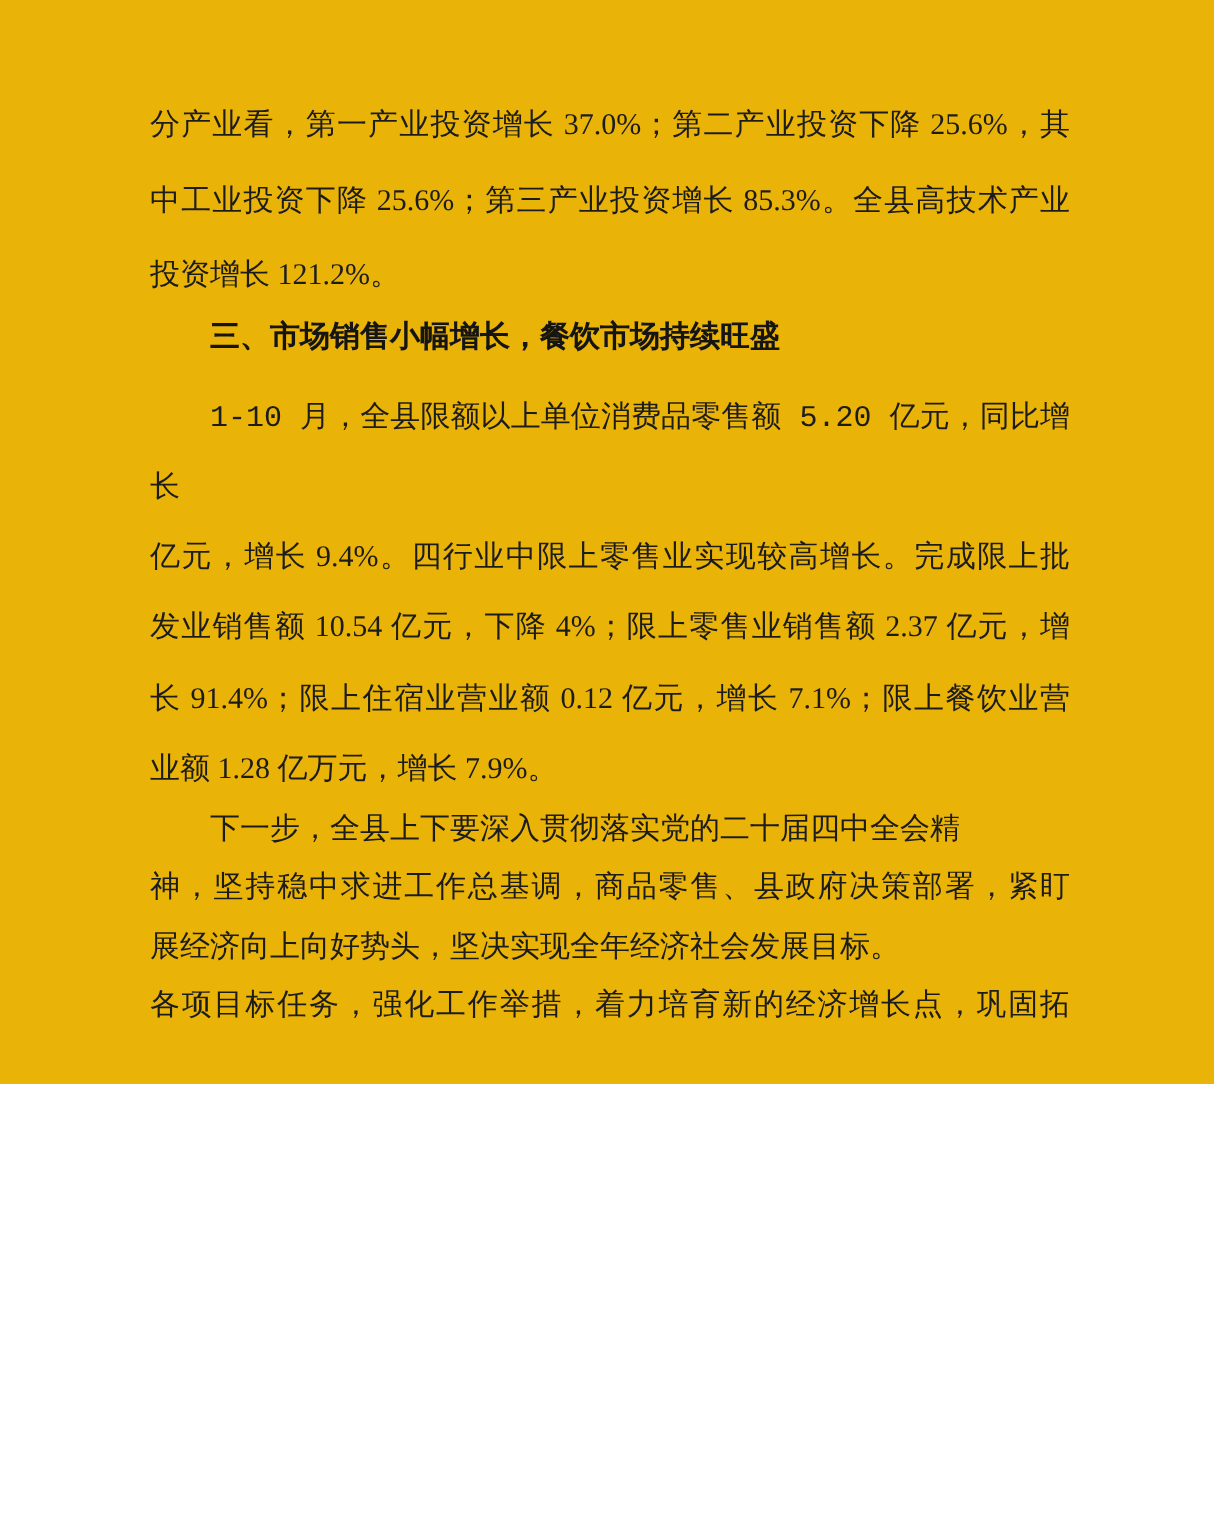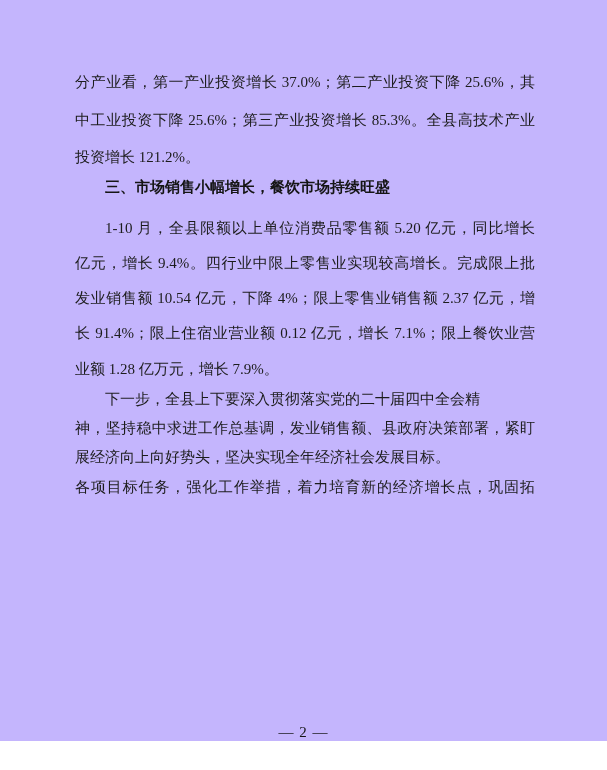--- a/index.html
+++ b/index.html
@@ -3,42 +3,43 @@
 <meta charset="utf-8">
 <style>
   html, body {
     margin: 0;
     padding: 0;
     background: #ffffff;
   }
   .page {
     position: relative;
     width: 607px;
-    height: 741px;
-    background: #c4b5fd;
+    height: 542px;
+    background: #eab308;
     color: #1c1c1c;
     font-family: "Liberation Serif", serif;
     box-sizing: border-box;
-    padding: 64px 72px 0 75px;
+    padding: 45px 72px 0 75px;
     overflow: hidden;
   }
   .para {
     font-size: 15px;
     margin: 0;
   }
   .line {
     min-height: 1em;
   }
   
   .fill {
     text-align: justify;
     text-align-last: justify;
   }
   .indent {
     text-indent: 2em;
+    font-family: Liberation Mono, monospace;
   }
   .para-continuation {
     line-height: 37.5px;
   }
   .heading {
     font-family: Liberation Mono, monospace;
     font-weight: bold;
     font-size: 15px;
     line-height: 30px;
     margin: -3px 0 0 0;
@@ -80,20 +81,20 @@
   <div class="para para-market">
     <div class="line fill indent">1-10 月，全县限额以上单位消费品零售额 5.20 亿元，同比增长</div>
     <div class="line fill">亿元，增长 9.4%。四行业中限上零售业实现较高增长。完成限上批</div>
     <div class="line fill">发业销售额 10.54 亿元，下降 4%；限上零售业销售额 2.37 亿元，增</div>
     <div class="line fill">长 91.4%；限上住宿业营业额 0.12 亿元，增长 7.1%；限上餐饮业营</div>
     <div class="line">业额 1.28 亿万元，增长 7.9%。</div>
   </div>
 
   <div class="para para-next">
     <div class="line indent">下一步，全县上下要深入贯彻落实党的二十届四中全会精</div>
-    <div class="line fill">神，坚持稳中求进工作总基调，发业销售额、县政府决策部署，紧盯</div>
+    <div class="line fill">神，坚持稳中求进工作总基调，商品零售、县政府决策部署，紧盯</div>
     <div class="line">展经济向上向好势头，坚决实现全年经济社会发展目标。</div>
     <div class="line fill">各项目标任务，强化工作举措，着力培育新的经济增长点，巩固拓</div>
   </div>
 
   <div class="page-footer">— 2 —</div>
 
 </div>
 
 </body></html>

